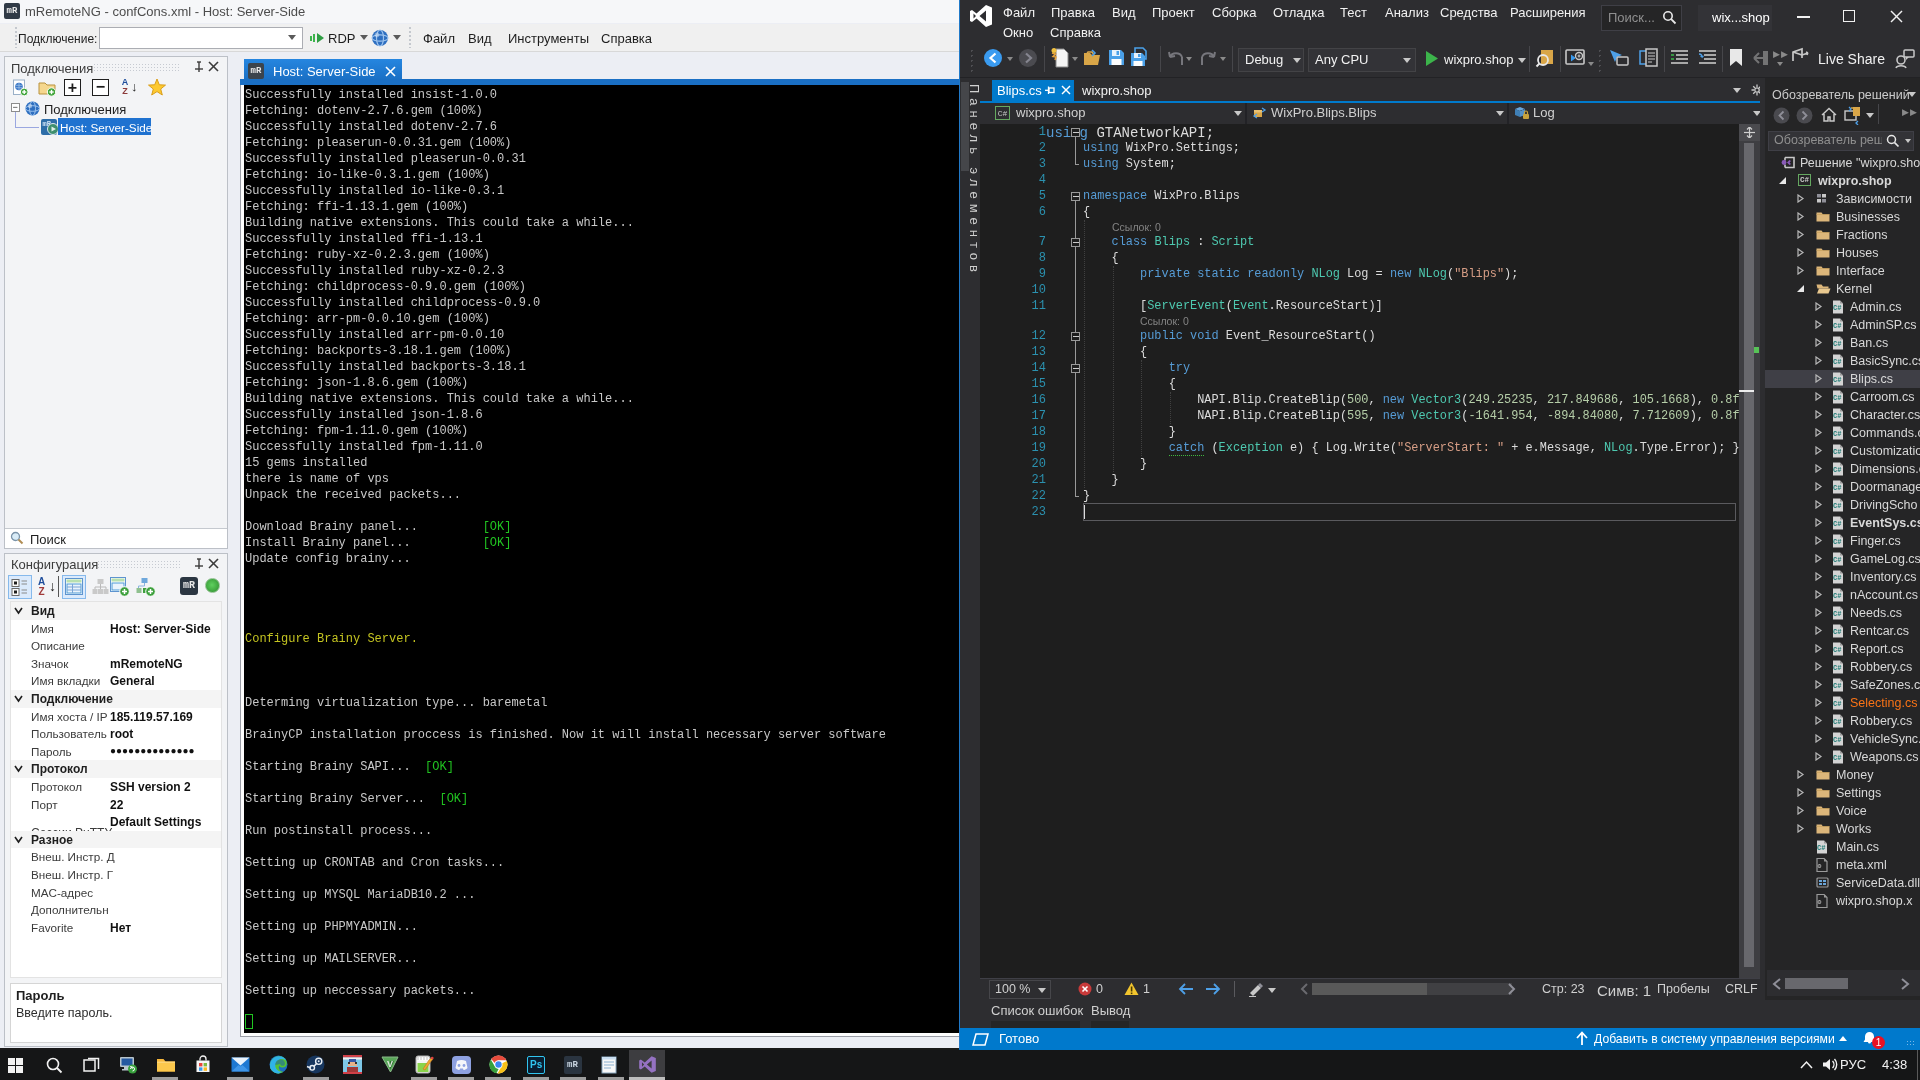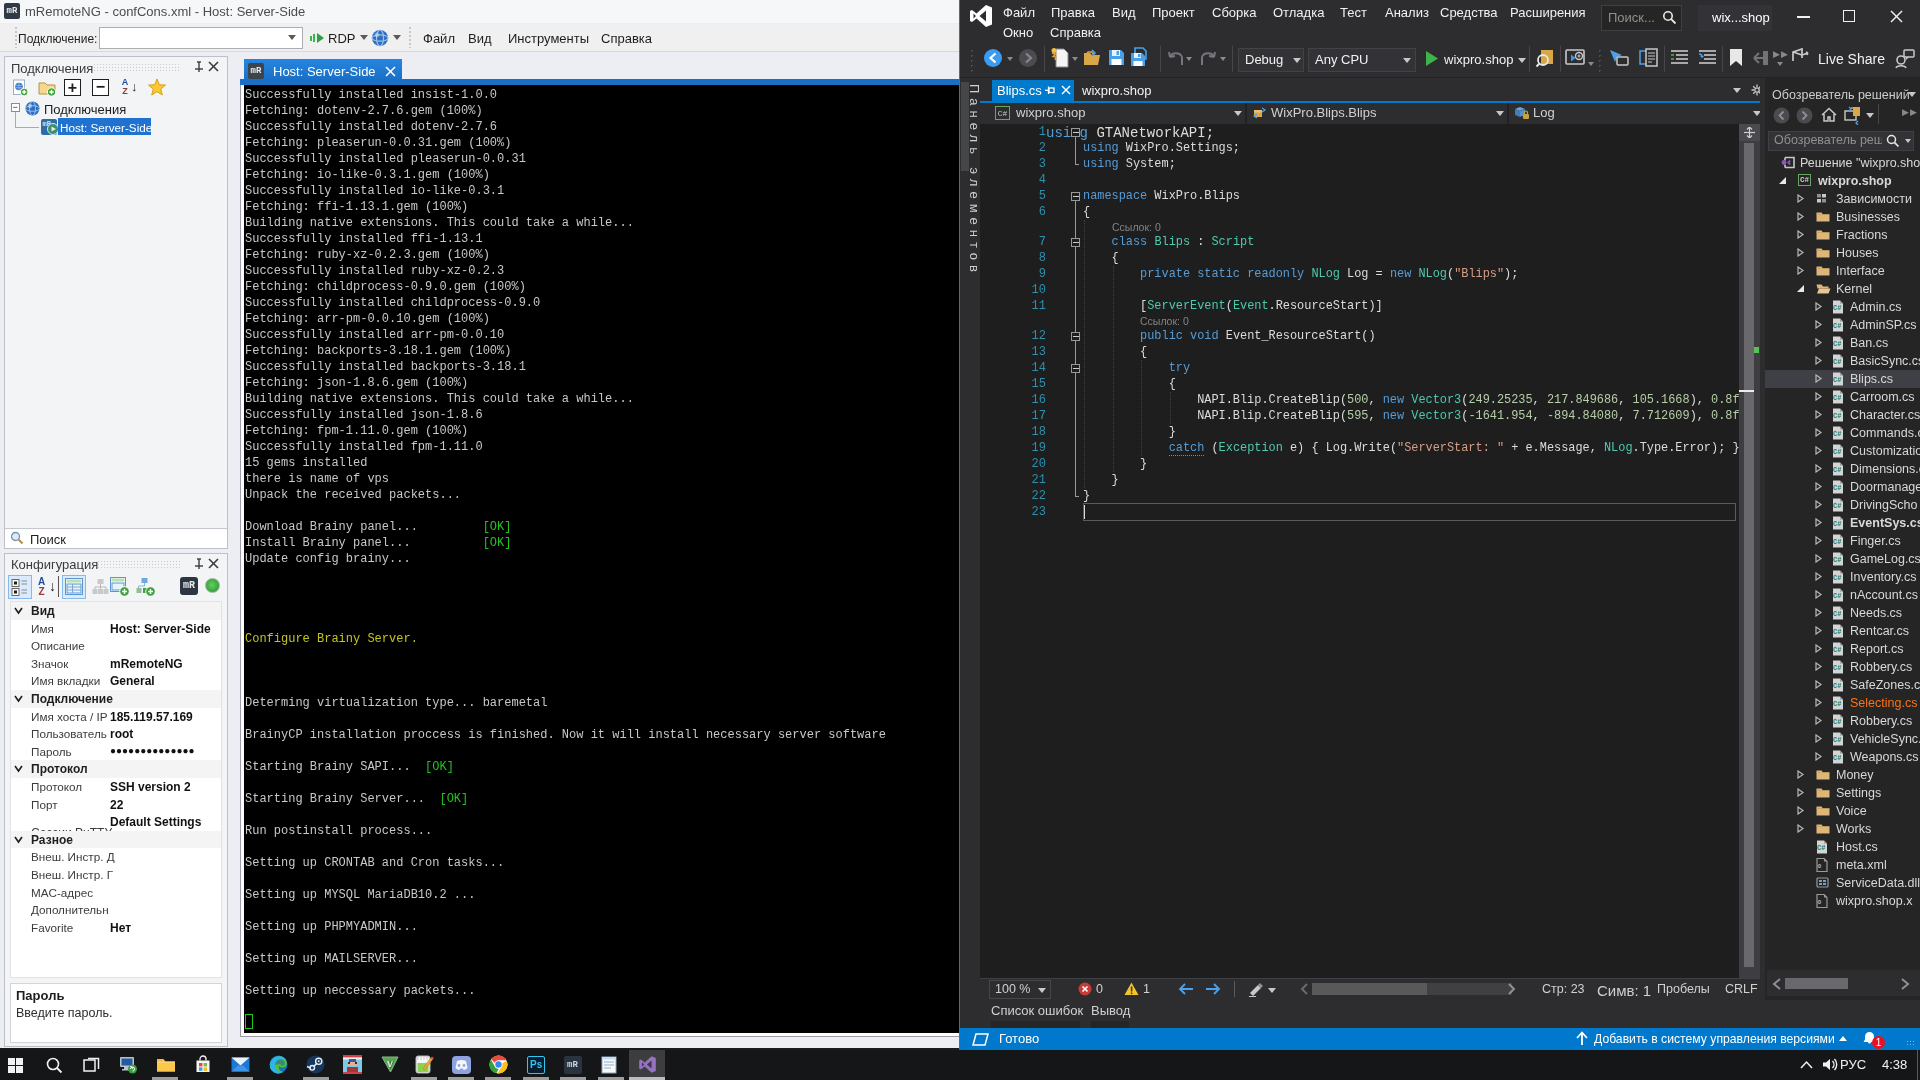--- a/index.html
+++ b/index.html
@@ -971,21 +971,21 @@
 <svg class="a" style="left:1816px;top:823.0px" width="14" height="11">
     <path d="M0.5 1.5 h5 l1.5 2 h6.5 v7 h-13 z" fill="#dcb67a"></path>
     <path d="M0.5 3.5 h13" stroke="#c9a25e" stroke-width="0.8"></path>
   </svg>
 <div class="a" style="left:1836px;top:822.0px;font-size:12.5px;font-weight:normal;color:#d8d8d8;white-space:nowrap">Works</div>
 <svg class="a" style="left:1816px;top:840.0px" width="12" height="14">
     <path d="M1 0.5 h7 l3 3 v10 h-10 z" fill="#d4d4d4"></path>
     <path d="M8 0.5 l3 3 h-3 z" fill="#9a9a9a"></path>
   </svg>
 <div class="a mono" style="left:1817px;top:844.0px;font-size:7px;font-weight:bold;color:#1c7a74">C#</div>
-<div class="a" style="left:1836px;top:840.0px;font-size:12.5px;font-weight:normal;color:#d8d8d8;white-space:nowrap">Host.cs</div>
+<div class="a" style="left:1836px;top:840.0px;font-size:12.5px;font-weight:normal;color:#d8d8d8;white-space:nowrap">Main.cs</div>
 <svg class="a" style="left:1816px;top:858.0px" width="12" height="14">
     <path d="M1 0.5 h7 l3 3 v10 h-10 z" fill="none" stroke="#9a9a9a" stroke-width="1.2"></path>
     <path d="M8 0.5 l3 3 h-3 z" fill="#9a9a9a"></path>
   </svg>
 <div class="a mono" style="left:1817.5px;top:862.0px;font-size:6.5px;color:#c8c8c8">⚙</div>
 <div class="a" style="left:1836px;top:858.0px;font-size:12.5px;font-weight:normal;color:#d8d8d8;white-space:nowrap">meta.xml</div>
 <svg class="a" style="left:1816px;top:877.0px" width="13" height="11">
     <rect x="1" y="1" width="11" height="9" rx="1" fill="none" stroke="#9a9a9a" stroke-width="1.2"></rect>
     <g fill="#6aa5d9">
       <rect x="3" y="3" width="3" height="2"></rect>

